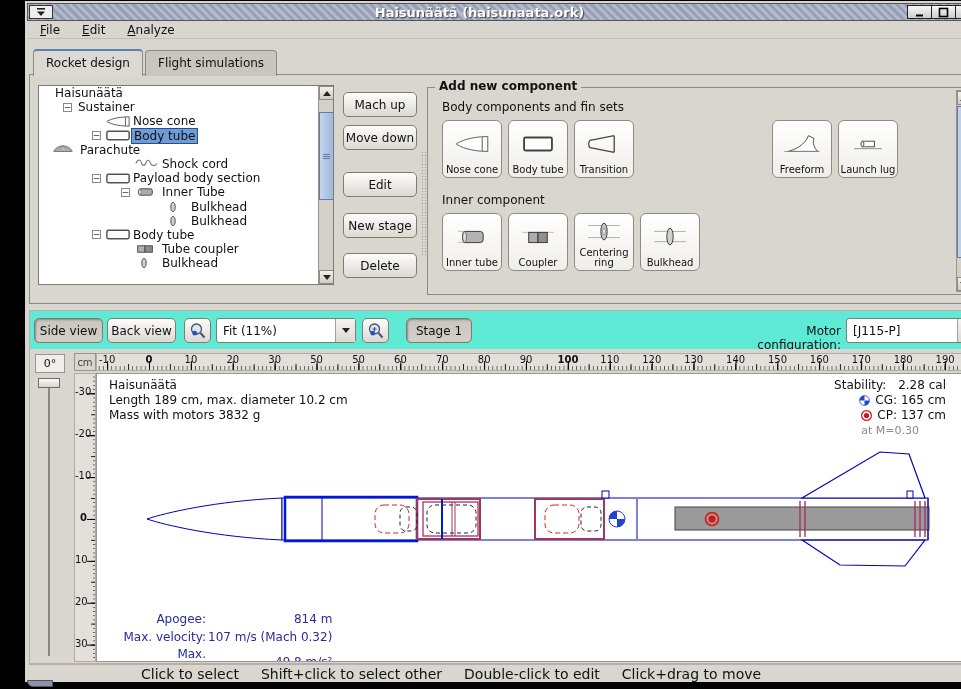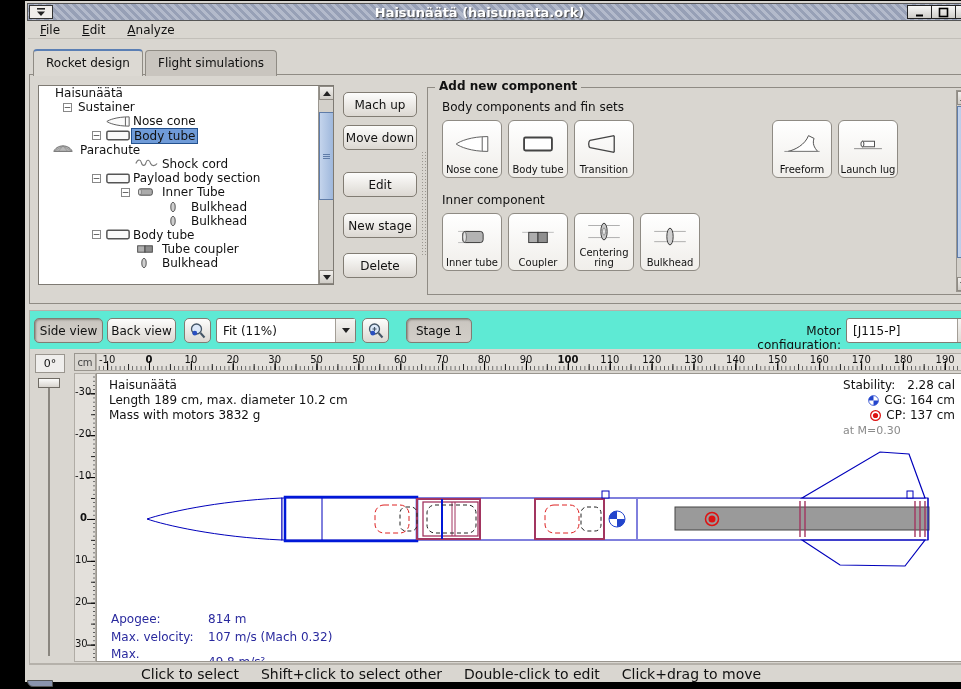--- a/index.html
+++ b/index.html
@@ -92,25 +92,25 @@
       linear-gradient(to bottom,#000 0 1px,transparent 1px),
       linear-gradient(to bottom,#222 0 1px,transparent 1px),
       linear-gradient(to bottom,#555 0 1px,transparent 1px);
     background-size:10px 41.9px,6px 20.95px,4px 4.1875px;
     background-position:12px 19.3px,16px 19.3px,18px 2.6px;
     background-repeat:repeat-y;}
   .vlab{position:absolute;left:0;width:12px;text-align:right;font-size:10px;}
   .bold{font-weight:bold;}
   .canvas{position:absolute;left:66px;top:24px;width:877px;height:289px;background:#fff;border:1px solid #9a968f;overflow:hidden;}
   .info-block{position:absolute;left:12px;top:4px;font-size:12px;line-height:15px;}
-  .stab-block{position:absolute;right:17px;top:4px;font-size:12px;line-height:15px;text-align:left;}
+  .stab-block{position:absolute;right:26px;top:4px;font-size:12px;line-height:15px;text-align:center;}
   .stab-row{display:flex;align-items:center;justify-content:flex-end;gap:4px;}
   .mach{color:#8a8a8a;font-size:11px;}
   .stats{position:absolute;left:12px;top:236px;color:#2a2a9e;font-size:12px;line-height:15.5px;}
-  .stats td{padding:0;}
+  .stats td{padding:0;text-align:right;}
   .stats td.sl{width:95px;}
   
   .statusbar{position:absolute;left:4px;top:663px;right:4px;height:19px;background:#d9d6d0;border-top:1px solid #b5b1aa;
     display:flex;align-items:center;gap:22px;padding-left:112px;font-size:14px;}
   .frame-bottom{position:absolute;left:0;right:0;bottom:0;height:6px;background:#000;}
   .corner-piece{position:absolute;left:2px;bottom:1px;width:26px;height:7px;background:#8a93ad;border-radius:0 0 0 6px;border:1px solid #555;}
   svg{display:block;}
 </style>
 </head>
 <body>
@@ -529,21 +529,21 @@
 
       <div class="stab-block">
         <div class="stab-row"><span>Stability:</span>&nbsp;<span>2.28 cal</span></div>
         <div class="stab-row">
           <svg width="13" height="13" viewBox="0 0 16 16">
             <circle cx="8" cy="8" r="6" fill="#fff" stroke="#2244cc"></circle>
             <path d="M8,8 L8,2 A6,6 0 0 0 2,8 Z" fill="#2244cc"></path>
               <path d="M8,8 L8,14 A6,6 0 0 0 14,8 Z" fill="#2244cc"></path>
           </svg>
           <span>CG:</span>
-            <span>164 cm</span>
+            <span>165 cm</span>
           </div>
         <div class="stab-row">
           <svg width="13" height="13" viewBox="0 0 16 16">
             <circle cx="8" cy="8" r="6" fill="none" stroke="#dd1111" stroke-width="1.5"></circle>
               <circle cx="8" cy="8" r="3.2" fill="#dd1111"></circle>
           </svg>
           <span>CP:</span>
             <span>137 cm</span>
           </div>
         <div class="mach">at M=0.30</div>

